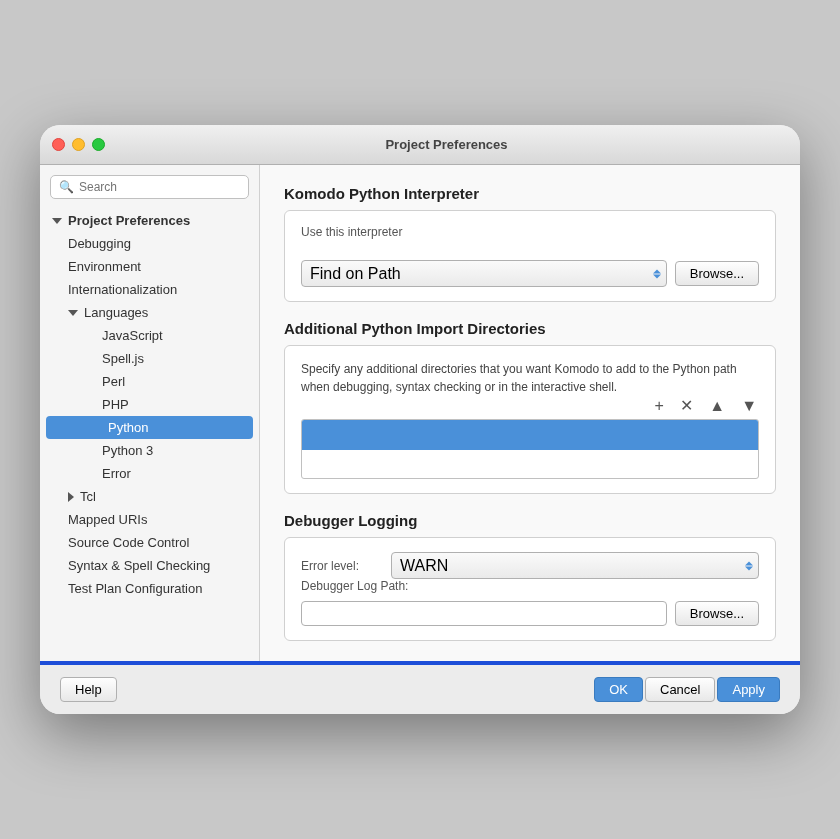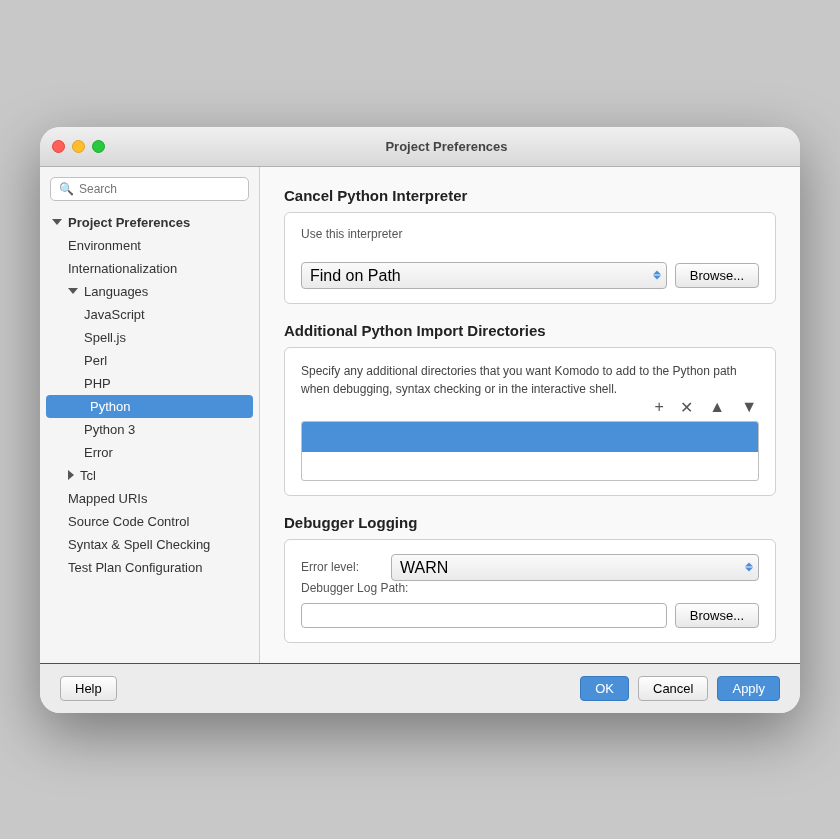--- a/index.html
+++ b/index.html
@@ -118,21 +118,21 @@
 
     .sidebar-item.root-item {
       font-weight: 700;
     }
 
     .sidebar-item.child-item {
       padding-left: 28px;
     }
 
     .sidebar-item.grandchild-item {
-      padding-left: 44px;
+      padding-left: 62px;
     }
 
     .triangle {
       width: 0;
       height: 0;
       display: inline-block;
     }
 
     .triangle.down {
       border-left: 5px solid transparent;
@@ -311,26 +311,26 @@
       padding: 4px 8px;
       border: 1px solid #b0b0b0;
       border-radius: 4px;
       font-size: 13px;
       background: #fff;
     }
 
     
     .footer {
       background: #ececec;
-      border-top: 1px solid #1d4ed8;
+      border-top: 4px solid #1d4ed8;
       padding: 12px 20px;
       display: flex;
       justify-content: flex-end;
       align-items: center;
-      gap: 9px;
+      gap: 2px;
       flex-shrink: 0;
     }
 
     .footer-left {
       margin-right: auto;
     }
 
     .description-text {
       font-size: 12px;
       color: #444;
@@ -358,20 +358,23 @@
       <div class="search-box">
         <span class="search-icon-char">🔍</span>
         <input class="search-input" type="text" placeholder="Search" style="">
       </div>
 
       <div class="sidebar-item root-item">
         <span class="triangle down"></span>
         <span>Project Preferences</span>
       </div>
 
+      <div class="sidebar-item child-item">
+        <span>Debugging</span>
+      </div>
 
       <div class="sidebar-item child-item">
         <span>Environment</span>
       </div>
 
       <div class="sidebar-item child-item">
         <span>Internationalization</span>
       </div>
 
       <div class="sidebar-item child-item">
@@ -425,21 +428,21 @@
       </div>
 
       <div class="sidebar-item child-item">
         <span>Test Plan Configuration</span>
       </div>
     </div>
 
     <div class="main-content">
 
       <div>
-        <div class="section-title">Cancel Python Interpreter</div>
+        <div class="section-title">Komodo Python Interpreter</div>
         <div class="section-box">
           <div class="field-label">Use this interpreter</div>
           <div class="interpreter-row">
             <div class="select-wrapper">
               <select class="select-control">
                 <option>Find on Path</option>
               </select>
               <div class="select-arrows">
                 <div class="select-arrow-up"></div>
                 <div class="select-arrow-down"></div>

